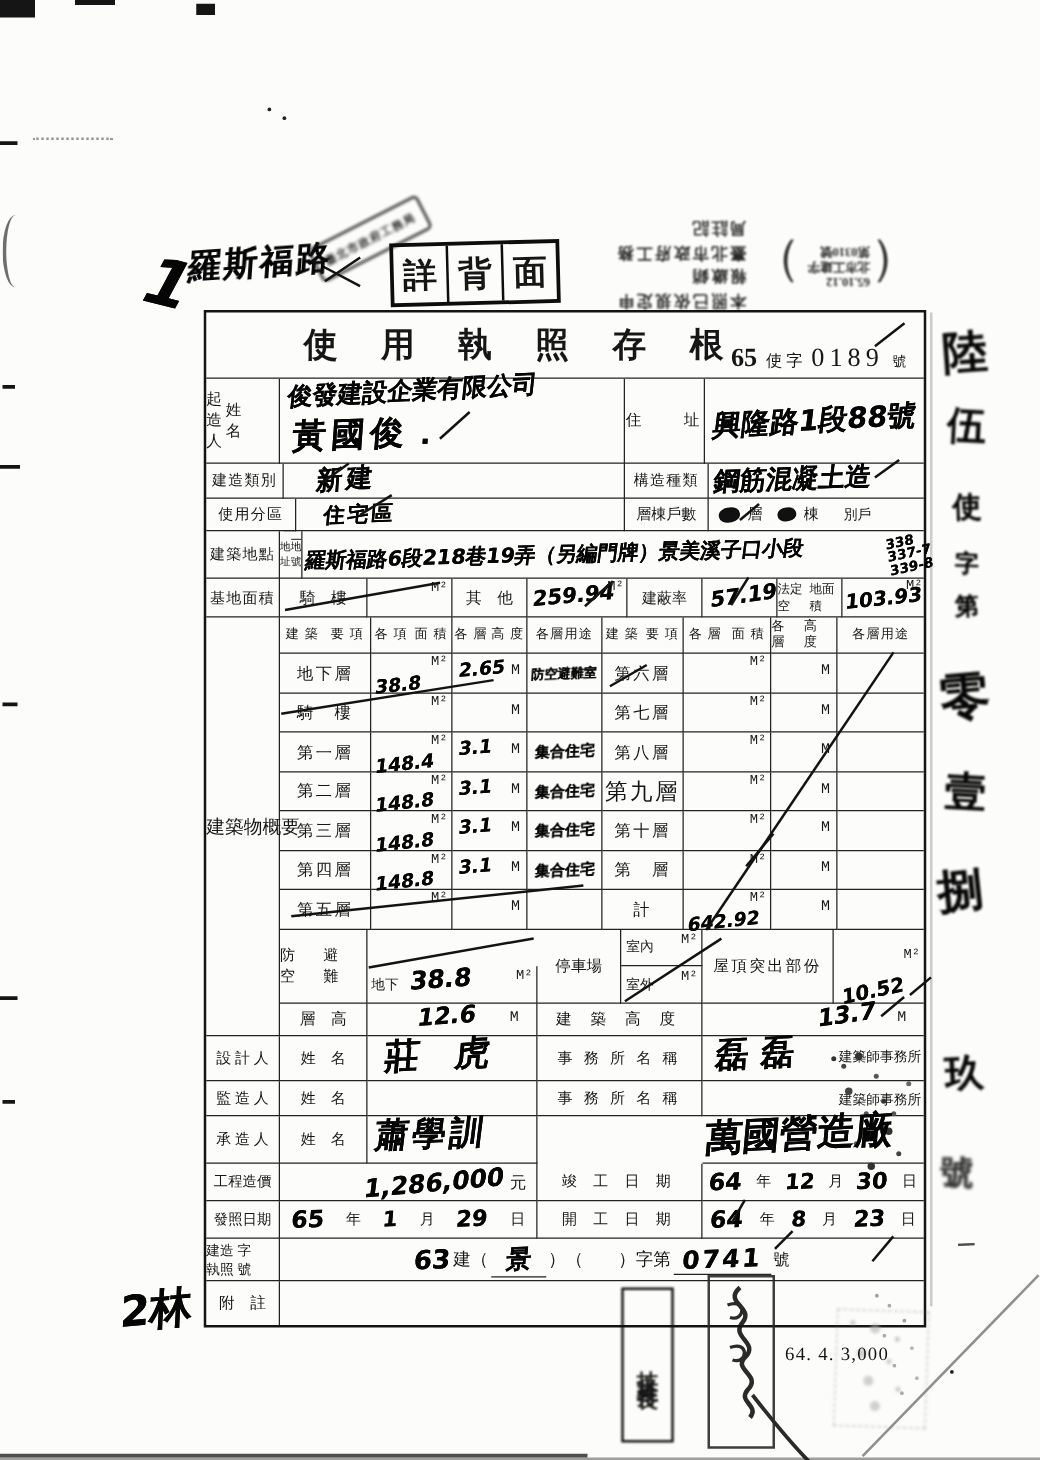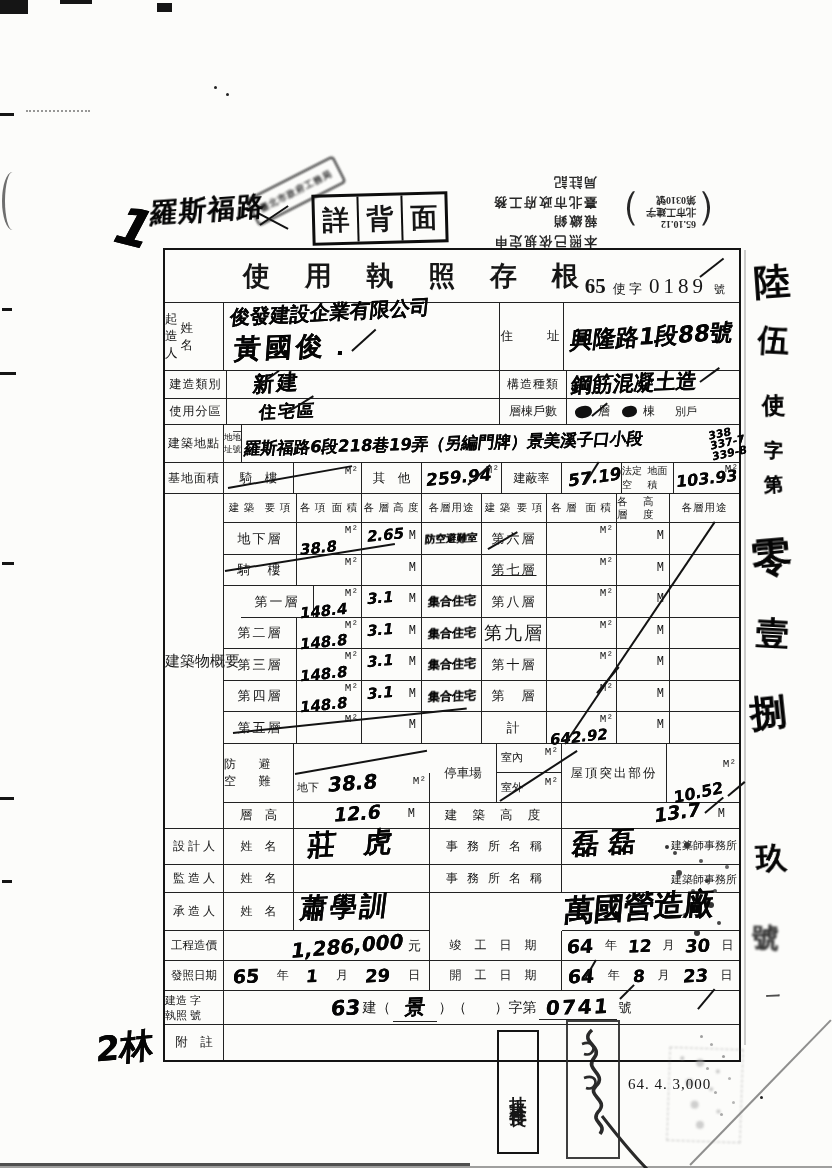--- a/index.html
+++ b/index.html
@@ -113,21 +113,21 @@
     <div class="cell" style="left:62px;top:121px;width:273px;height:28px">
       <span class="hw" style="position:absolute;left:26px;top:-2px;font-size:21px;letter-spacing:3px;transform:rotate(-4deg) skewX(-8deg)">新建</span>
     </div>
     <div class="cell flex" style="left:335px;top:121px;width:67px;height:28px">
       <span class="print" style="font-size:12px;letter-spacing:1px">構造種類</span>
     </div>
     <div class="cell nor" style="left:402px;top:121px;width:172px;height:28px">
       <span class="hw" style="position:absolute;left:4px;top:-2px;font-size:21px;transform:rotate(-2deg) skewX(-9deg)">鋼筋混凝土造</span>
     </div>
 
-    <div class="cell flex" style="left:0;top:149px;width:62px;height:26px">
+    <div class="cell flex" style="left:0;top:149px;width:72px;height:26px">
       <span class="print" style="font-size:12px;letter-spacing:1px">使用分區</span>
     </div>
     <div class="cell" style="left:62px;top:149px;width:273px;height:26px">
       <span class="hw" style="position:absolute;left:32px;top:1px;font-size:17px;letter-spacing:2px">住宅區</span>
     </div>
     <div class="cell flex" style="left:335px;top:149px;width:67px;height:26px">
       <span class="print" style="font-size:12px">層棟戶數</span>
     </div>
     <div class="cell nor" style="left:402px;top:149px;width:172px;height:26px;display:flex;align-items:center;gap:6px;padding-left:8px">
       <span class="blob" style="width:17px;height:12px"></span>
@@ -259,35 +259,35 @@
           <span class="u" style="right: 3px; top: 1px;">M²</span>
           <span class="hw" style="position: absolute; left: 3px; bottom: -3px; font-size: 15px; transform: rotate(-6deg) skewX(-12deg);"></span>
         </div>
         <div class="cell" style="left: 138px; top: 32px; width: 60px; height: 31px;">
           <span class="u" style="right: 5px; top: 6px; font-size: 12px;">M</span>
           <span class="hw" style="position: absolute; left: 5px; top: 3px; font-size: 15px; transform: rotate(-5deg) skewX(-12deg);"></span>
         </div>
         <div class="cell flex" style="left: 198px; top: 32px; width: 60px; height: 31px;">
           <span class="hw" style="font-size: 12px; filter: blur(0.4px); transform: rotate(-2deg) skewX(-6deg);"></span>
         </div>
-        <div class="cell flex" style="left: 258px; top: 32px; width: 65px; height: 31px; text-decoration: underline;">
+        <div class="cell flex" style="left: 258px; top: 32px; width: 65px; height: 31px;">
           <span class="print" style="font-size: 13px; letter-spacing: 2px;">第七層</span>
         </div>
         <div class="cell" style="left: 323px; top: 32px; width: 70px; height: 31px;">
           <span class="u" style="right: 3px; top: 1px;">M²</span>
           <span class="hw" style="position: absolute; left: 3px; bottom: -3px; font-size: 15px; transform: rotate(-6deg) skewX(-12deg);"></span>
         </div>
         <div class="cell" style="left: 393px; top: 32px; width: 53px; height: 31px;">
           <span class="u" style="right: 5px; top: 6px; font-size: 12px;">M</span>
           <span class="hw" style="position: absolute; left: 5px; top: 3px; font-size: 15px; transform: rotate(-5deg) skewX(-12deg);"></span>
         </div>
         <div class="cell nor flex" style="left: 446px; top: 32px; width: 69px; height: 31px;">
           <span class="hw" style="font-size: 12px; filter: blur(0.4px); transform: rotate(-2deg) skewX(-6deg);"></span>
         </div>
-        <div class="cell flex" style="left: 17px; top: 63px; width: 73px; height: 32px; text-align: right;">
+        <div class="cell flex" style="left: 0px; top: 63px; width: 73px; height: 32px; text-align: right;">
           <span class="print" style="font-size: 13px; letter-spacing: 2px;">第一層</span>
         </div>
         <div class="cell" style="left: 73px; top: 63px; width: 65px; height: 32px;">
           <span class="u" style="right: 3px; top: 1px;">M²</span>
           <span class="hw" style="position: absolute; left: 3px; bottom: -3px; font-size: 15px; transform: rotate(-6deg) skewX(-12deg);">148.4</span>
         </div>
         <div class="cell" style="left: 138px; top: 63px; width: 60px; height: 32px;">
           <span class="u" style="right: 5px; top: 6px; font-size: 12px;">M</span>
           <span class="hw" style="position: absolute; left: 5px; top: 3px; font-size: 15px; transform: rotate(-5deg) skewX(-12deg);">3.1</span>
         </div>

